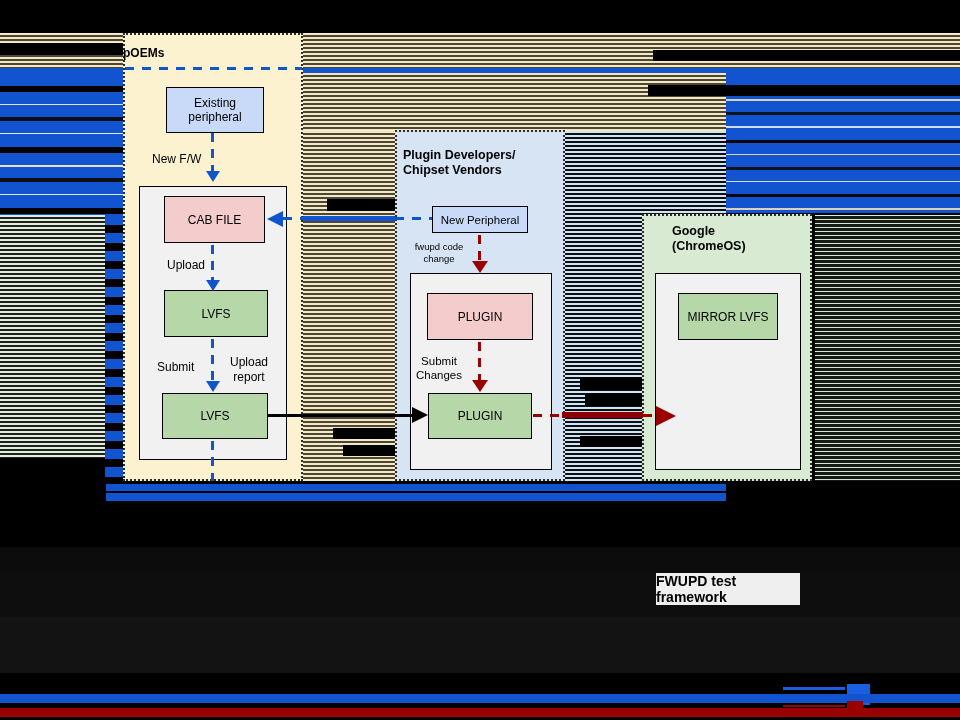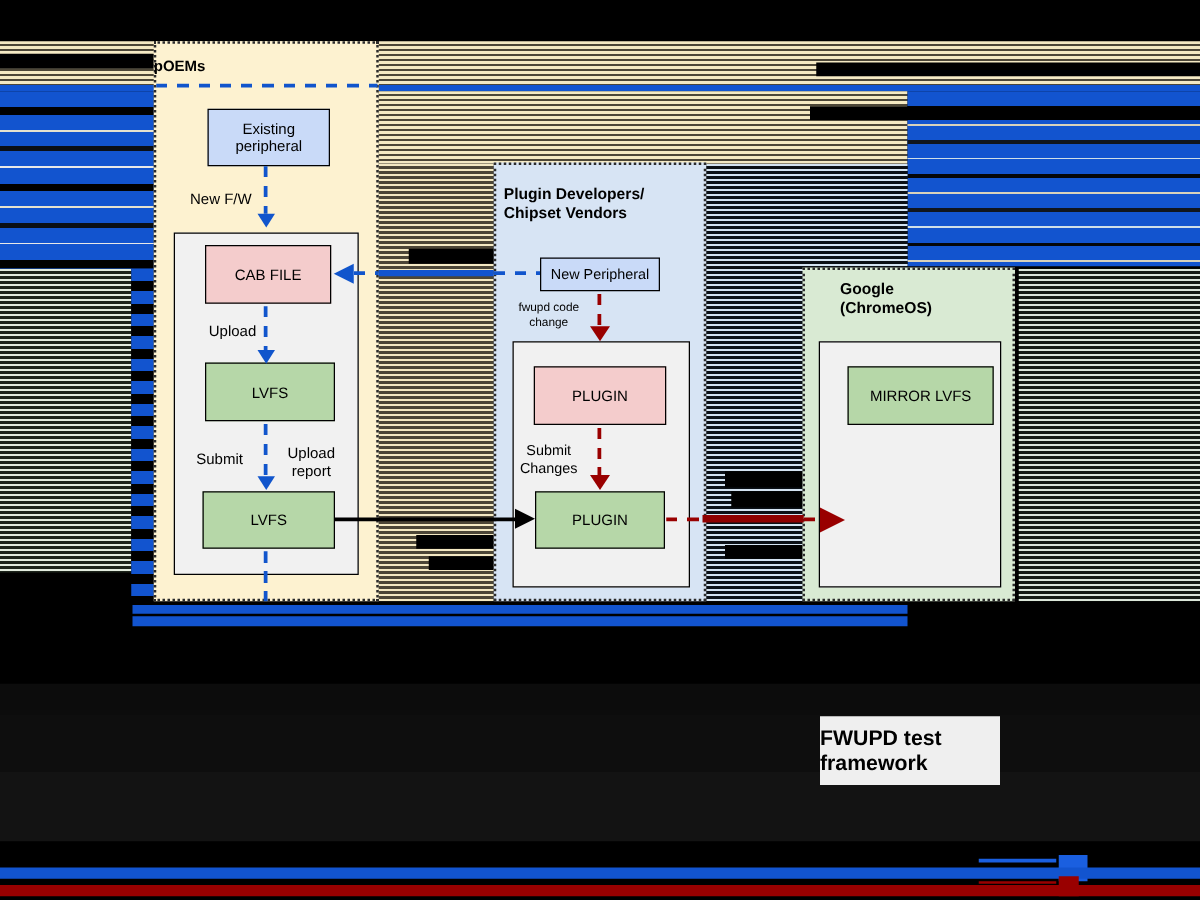--- a/index.html
+++ b/index.html
@@ -108,25 +108,25 @@
   <div class="abs node" style="left:432px;top:206px;width:96px;height:27px;background:#C9DAF8;font-size:11.5px;">
       <span>New Peripheral</span>
     </div>
   <div class="abs node" style="left:427px;top:293px;width:106px;height:47px;background:#F4CCCC;">
       <span>PLUGIN</span>
     </div>
   <div class="abs node" style="left:428px;top:393px;width:104px;height:46px;background:#B6D7A8;">
       <span>PLUGIN</span>
     </div>
 
-  <div class="abs node" style="left:678px;top:293px;width:117px;height:47px;background:#B6D7A8;">
+  <div class="abs node" style="left:678px;top:293px;width:100px;height:47px;background:#B6D7A8;">
       <span>MIRROR LVFS</span>
     </div>
 
-  <div class="abs" style="left:656px;top:573px;width:144px;height:55px;background:#EFEFEF;display:flex;align-items:center;justify-content:center;font-weight:bold;font-size:17px;z-index:4;">
+  <div class="abs" style="left:656px;top:573px;width:144px;height:32px;background:#EFEFEF;display:flex;align-items:center;justify-content:center;font-weight:bold;font-size:14px;z-index:4;">
       <span>FWUPD test framework</span>
     </div>
 
   <div class="abs vdash-blue" style="left:211px;top:133px;height:38px;"></div>
   <div class="abs tri tri-down-blue" style="left:206px;top:171px;"></div>
 
   <div class="abs vdash-blue" style="left:211px;top:245px;height:35px;"></div>
   <div class="abs tri tri-down-blue" style="left:206px;top:280px;"></div>
 
   <div class="abs vdash-blue" style="left:211px;top:339px;height:42px;"></div>

